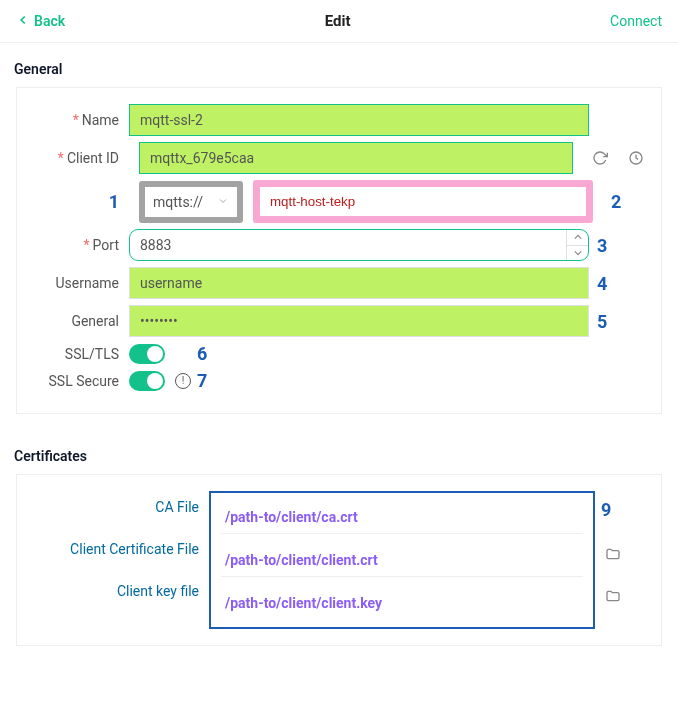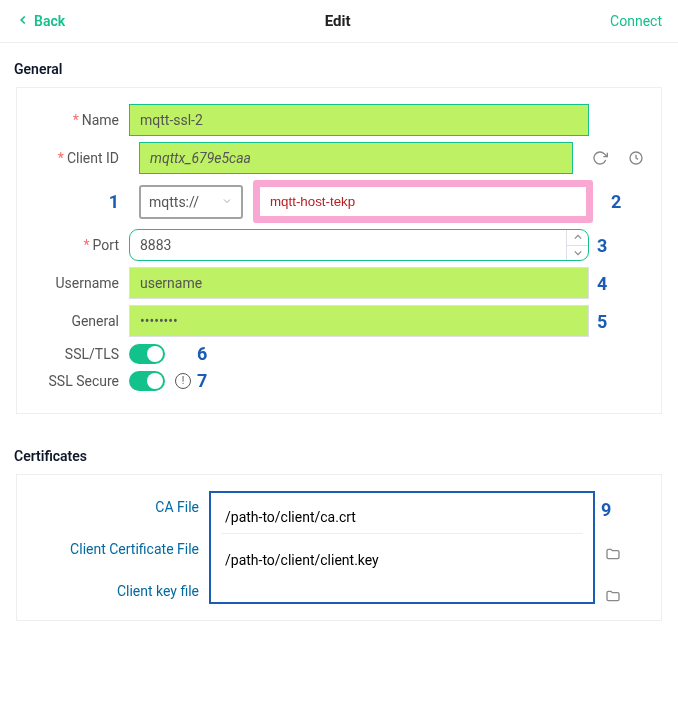--- a/index.html
+++ b/index.html
@@ -68,31 +68,31 @@
     padding: 7px 10px;
     font-size: 14px;
     color: #555;
     outline: none;
     background: #bef264;
     font-family: inherit;
   }
   .input.green { border-color: #13c18b; }
   .input::placeholder { color: #aaa; }
   .client-row { gap: 10px; }
-  .client-row .input { flex: 1; font-style: italic; }
+  .client-row .input { flex: 1; }
   .icon-after {
     width: 18px; height: 18px;
     display: flex; align-items: center; justify-content: center;
     color: #888; cursor: pointer;
     margin-left: 8px;
   }
   .host-row { gap: 10px; }
   .scheme {
     width: 104px;
-    border: 2px solid #a3a3a3;
+    border: 6px solid #a3a3a3;
     border-radius: 3px;
     padding: 7px 8px;
     display: flex;
     align-items: center;
     justify-content: space-between;
     color: #555;
     cursor: pointer;
     background: #fff;
   }
   .host-input { flex: 1; border: 7px solid #f9a8d4; border-radius: 3px; padding: 7px 10px; color: #b91c1c; outline: none; }
@@ -177,24 +177,25 @@
     display: flex;
     flex-direction: column;
     gap: 10px;
     flex: 1;
   }
   .file-group input {
     border: none;
     border-bottom: 1px solid #eee;
     padding: 8px 4px;
     font-size: 14px;
-    color: #000000;
+    color: #8b5cf6;
     outline: none;
     font-family: inherit;
     background: transparent;
+    font-weight: bold;
   }
   .file-group input:last-child { border-bottom: none; }
   .file-icon {
     color: #888;
     margin-left: 10px;
     cursor: pointer;
     width: 16px; height: 16px;
     display: flex; align-items: center; justify-content: center;
   }
   .cert-labels {
@@ -329,20 +330,21 @@
 <div class="panel" style="position:relative; padding-right:40px;">
 
   <div style="display:flex;">
     <div class="cert-labels">
       <div>CA File</div>
       <div>Client Certificate File</div>
       <div>Client key file</div>
     </div>
     <div class="file-group">
       <input value="/path-to/client/ca.crt" style="">
+      <input value="/path-to/client/client.crt" style="">
       <input value="/path-to/client/client.key" style="">
     </div>
     <div style="display:flex; flex-direction:column; gap:26px; padding-top:8px;">
       <span class="marker" style="margin-left:6px;">9</span>
       <span class="file-icon">
         <svg width="16" height="16" viewBox="0 0 24 24" fill="none" stroke="currentColor" stroke-width="2">
             <path d="M3 7a2 2 0 0 1 2-2h4l2 2h8a2 2 0 0 1 2 2v8a2 2 0 0 1-2 2H5a2 2 0 0 1-2-2z"></path>
           </svg>
       </span>
       <span class="file-icon">

